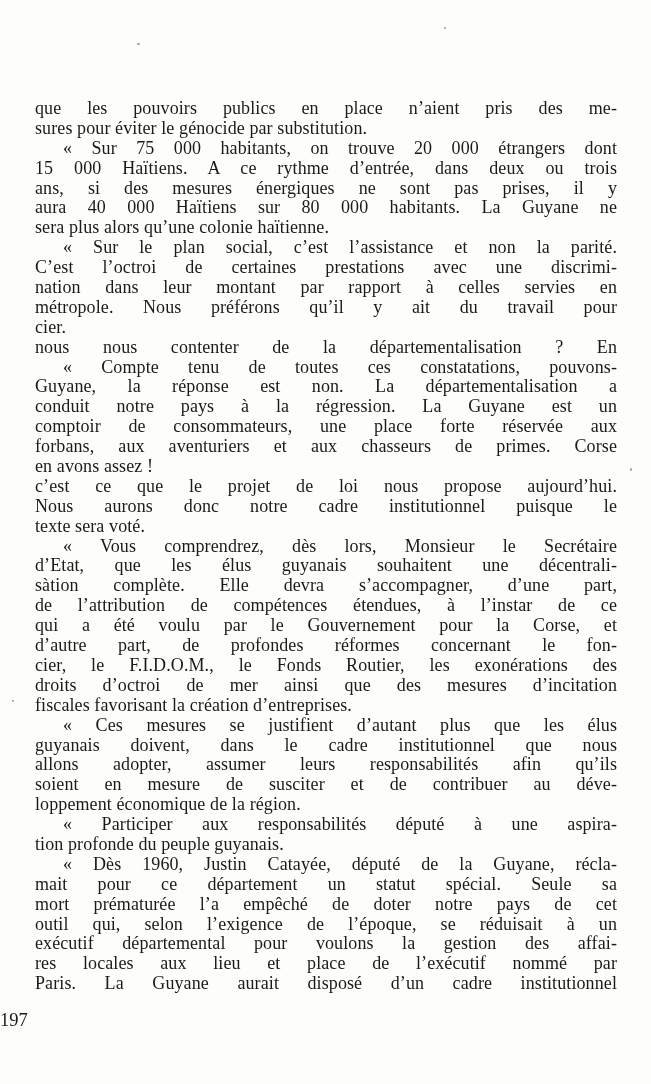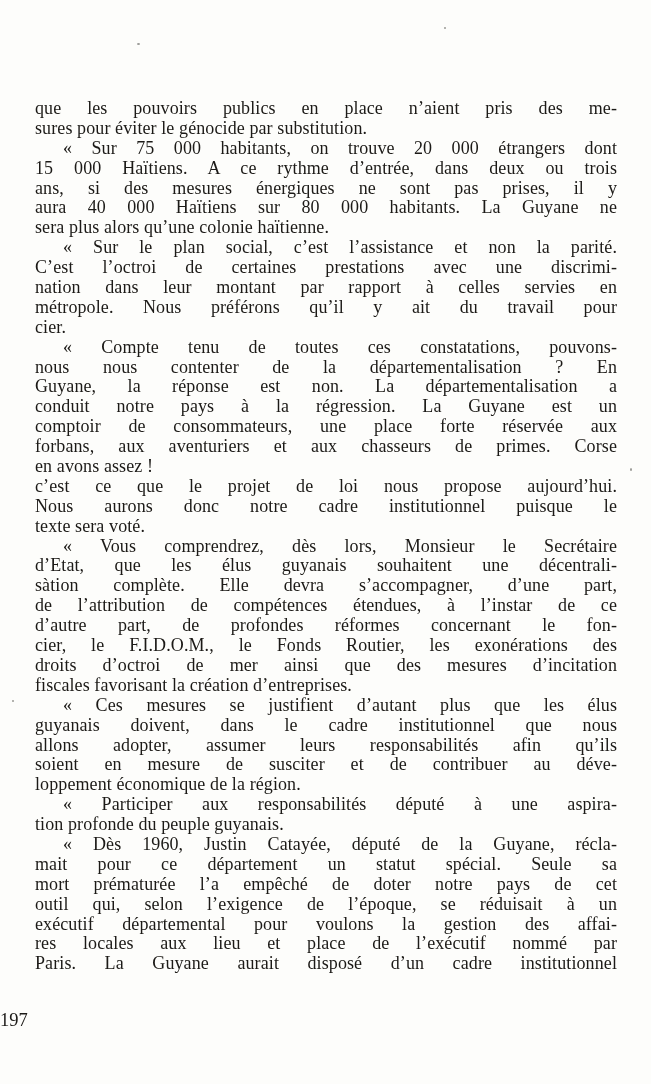--- a/index.html
+++ b/index.html
@@ -71,34 +71,35 @@
       <div class="line indent">« Sur 75 000 habitants, on trouve 20 000 étrangers dont</div>
       <div class="line">15 000 Haïtiens. A ce rythme d’entrée, dans deux ou trois</div>
       <div class="line">ans, si des mesures énergiques ne sont pas prises, il y</div>
       <div class="line">aura 40 000 Haïtiens sur 80 000 habitants. La Guyane ne</div>
       <div class="line para-end">sera plus alors qu’une colonie haïtienne.</div>
       <div class="line indent">« Sur le plan social, c’est l’assistance et non la parité.</div>
       <div class="line">C’est l’octroi de certaines prestations avec une discrimi-</div>
       <div class="line">nation dans leur montant par rapport à celles servies en</div>
       <div class="line">métropole. Nous préférons qu’il y ait du travail pour</div>
       <div class="line para-end">cier.</div>
+      <div class="line">nous nous contenter de la départementalisation ? En</div>
       <div class="line indent">« Compte tenu de toutes ces constatations, pouvons-</div>
-      <div class="line">nous nous contenter de la départementalisation ? En</div>
       <div class="line">Guyane, la réponse est non. La départementalisation a</div>
       <div class="line">conduit notre pays à la régression. La Guyane est un</div>
       <div class="line">comptoir de consommateurs, une place forte réservée aux</div>
       <div class="line">forbans, aux aventuriers et aux chasseurs de primes. Corse</div>
       <div class="line para-end">en avons assez !</div>
       <div class="line">c’est ce que le projet de loi nous propose aujourd’hui.</div>
       <div class="line">Nous aurons donc notre cadre institutionnel puisque le</div>
       <div class="line para-end">texte sera voté.</div>
       <div class="line indent">« Vous comprendrez, dès lors, Monsieur le Secrétaire</div>
       <div class="line">d’Etat, que les élus guyanais souhaitent une décentrali-</div>
       <div class="line">sàtion complète. Elle devra s’accompagner, d’une part,</div>
       <div class="line">de l’attribution de compétences étendues, à l’instar de ce</div>
+      <div class="line">qui a été voulu par le Gouvernement pour la Corse, et</div>
       <div class="line">d’autre part, de profondes réformes concernant le fon-</div>
       <div class="line">cier, le F.I.D.O.M., le Fonds Routier, les exonérations des</div>
       <div class="line">droits d’octroi de mer ainsi que des mesures d’incitation</div>
       <div class="line para-end">fiscales favorisant la création d’entreprises.</div>
       <div class="line indent">« Ces mesures se justifient d’autant plus que les élus</div>
       <div class="line">guyanais doivent, dans le cadre institutionnel que nous</div>
       <div class="line">allons adopter, assumer leurs responsabilités afin qu’ils</div>
       <div class="line">soient en mesure de susciter et de contribuer au déve-</div>
       <div class="line para-end">loppement économique de la région.</div>
       <div class="line indent">« Participer aux responsabilités député à une aspira-</div>

